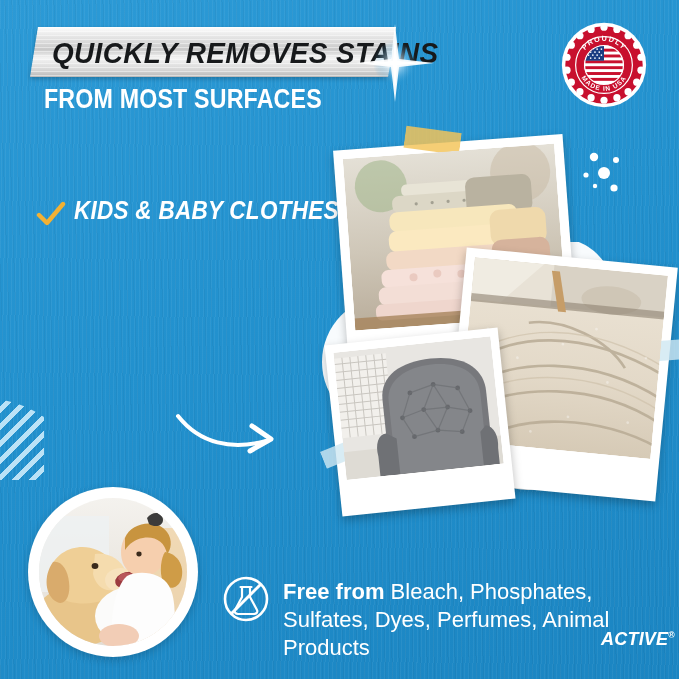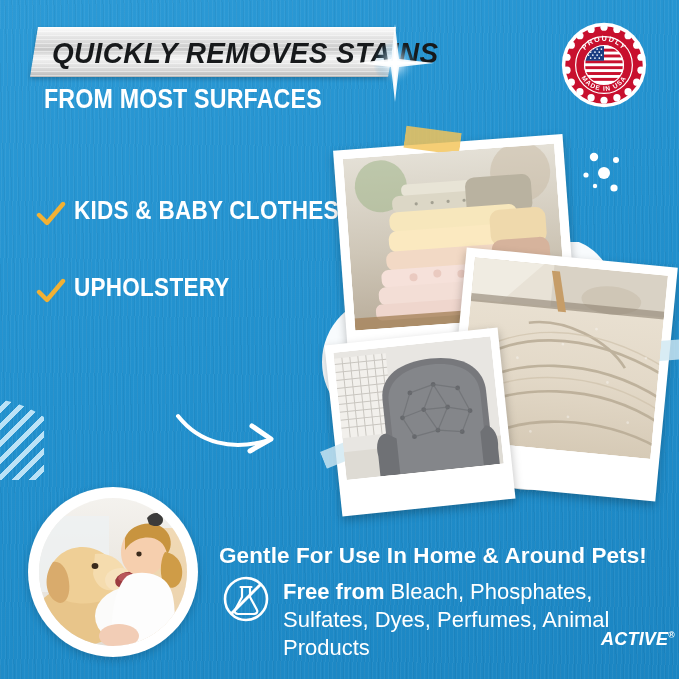--- a/index.html
+++ b/index.html
@@ -61,21 +61,21 @@
     position:absolute;left:44px;top:84px;
     font-weight:bold;font-size:27px;letter-spacing:.2px;
     color:#ffffff;transform:scaleX(.86);transform-origin:left center;
     white-space:nowrap;
   }
 
   
   .usa-badge{position:absolute;left:561px;top:22px;width:86px;height:86px;}
 
   
-  .check-list{position:absolute;left:36px;top:196px;width:300px;}
+  .check-list{position:absolute;left:36px;top:196px;width:300px;font-style:italic;}
   .check-row{position:relative;height:77px;}
   .check-mark{position:absolute;left:0;top:4px;width:30px;height:30px;}
   .check-label{
     position:absolute;left:38px;top:0px;
     font-weight:bold;font-size:25px;color:#ffffff;letter-spacing:.3px;
     transform:scaleX(.9);transform-origin:left center;white-space:nowrap;
   }
 
   
   .stripes-corner{
@@ -269,26 +269,20 @@
   <div class="check-list">
 
     <div class="check-row">
       <svg class="check-mark" viewBox="0 0 30 30">
         <path d="M3 15 L11 23 L27 4" fill="none" stroke="#F2B134" stroke-width="4.4" stroke-linecap="round" stroke-linejoin="round"></path>
       </svg>
       <div class="check-label">KIDS &amp; BABY CLOTHES</div>
     </div>
 
 
-    <div class="check-row">
-      <svg class="check-mark" viewBox="0 0 30 30">
-        <path d="M3 15 L11 23 L27 4" fill="none" stroke="#F2B134" stroke-width="4.4" stroke-linecap="round" stroke-linejoin="round"></path>
-      </svg>
-      <div class="check-label">UPHOLSTERY</div>
-    </div>
   </div>
 
   <svg class="arrow" viewBox="0 0 110 52">
     <path d="M4 6 C 26 34, 58 40, 92 31" fill="none" stroke="#ffffff" stroke-width="4" stroke-linecap="round"></path>
     <path d="M78 16 L97 29 L76 41" fill="none" stroke="#ffffff" stroke-width="5" stroke-linecap="round" stroke-linejoin="round"></path>
   </svg>
 
   <svg class="dots" viewBox="0 0 52 50">
     <g fill="#ffffff">
       <circle cx="26" cy="25" r="6"></circle>
@@ -483,21 +477,20 @@
           <ellipse cx="100" cy="56" rx="2.6" ry="2.4" fill="#3a2a1c"></ellipse>
 
           <path d="M88 78 C 100 72, 122 74, 130 88 C 138 102, 136 126, 132 148 L74 148 C 70 122, 76 88, 88 78 Z" fill="#fdfdfd"></path>
 
           <ellipse cx="80" cy="138" rx="20" ry="12" fill="#f2cdb6"></ellipse>
         </g>
       </svg>
     </div>
   </div>
 
-  <div class="gentle">Gentle For Use In Home &amp; Around Pets!</div>
 
   <svg class="flask-icon" viewBox="0 0 48 48">
     <circle cx="24" cy="24" r="21" fill="none" stroke="#ffffff" stroke-width="2.6"></circle>
     <g fill="none" stroke="#ffffff" stroke-width="2.2" stroke-linejoin="round" stroke-linecap="round">
       <path d="M20 12 L20 22 L13 35 C 12 37, 13.5 39, 16 39 L32 39 C 34.5 39, 36 37, 35 35 L28 22 L28 12 Z"></path>
       <path d="M18.5 12 L29.5 12"></path>
     </g>
     <path d="M10 38 L38 10" stroke="#ffffff" stroke-width="3" stroke-linecap="round"></path>
   </svg>
 

